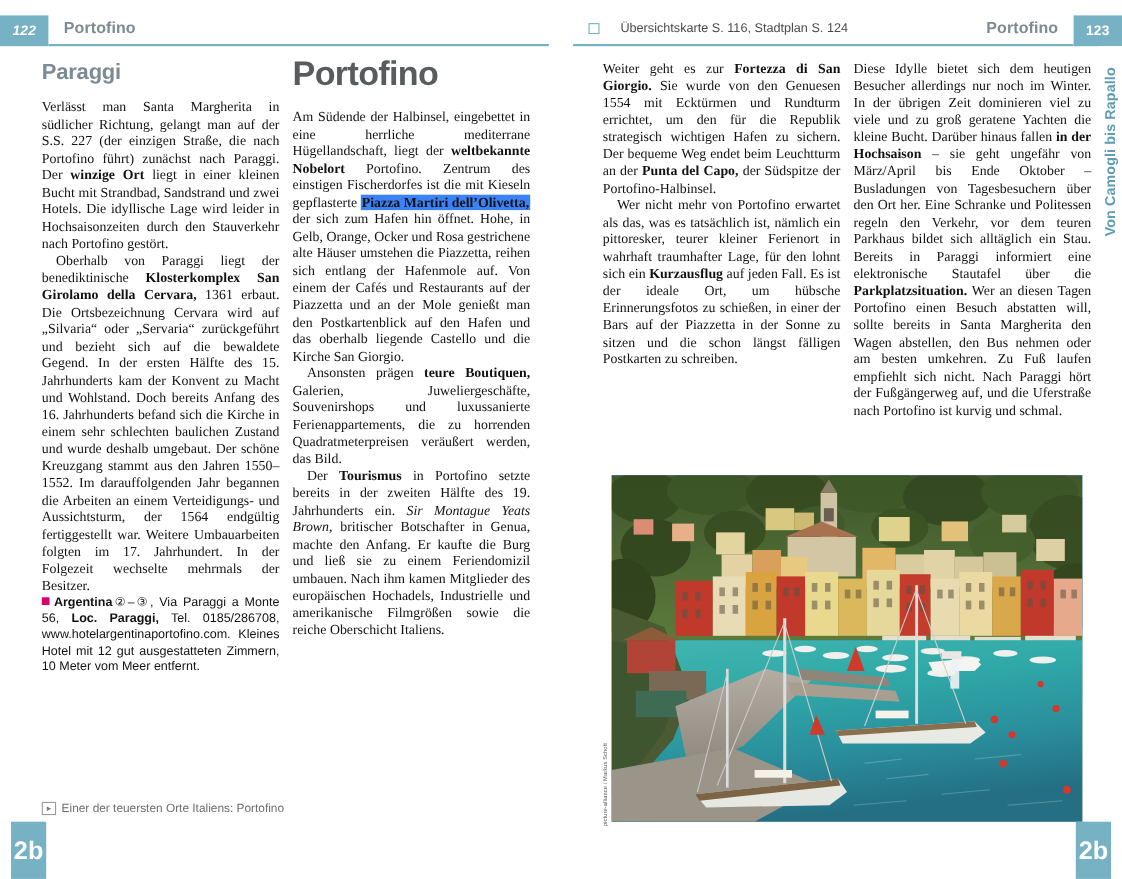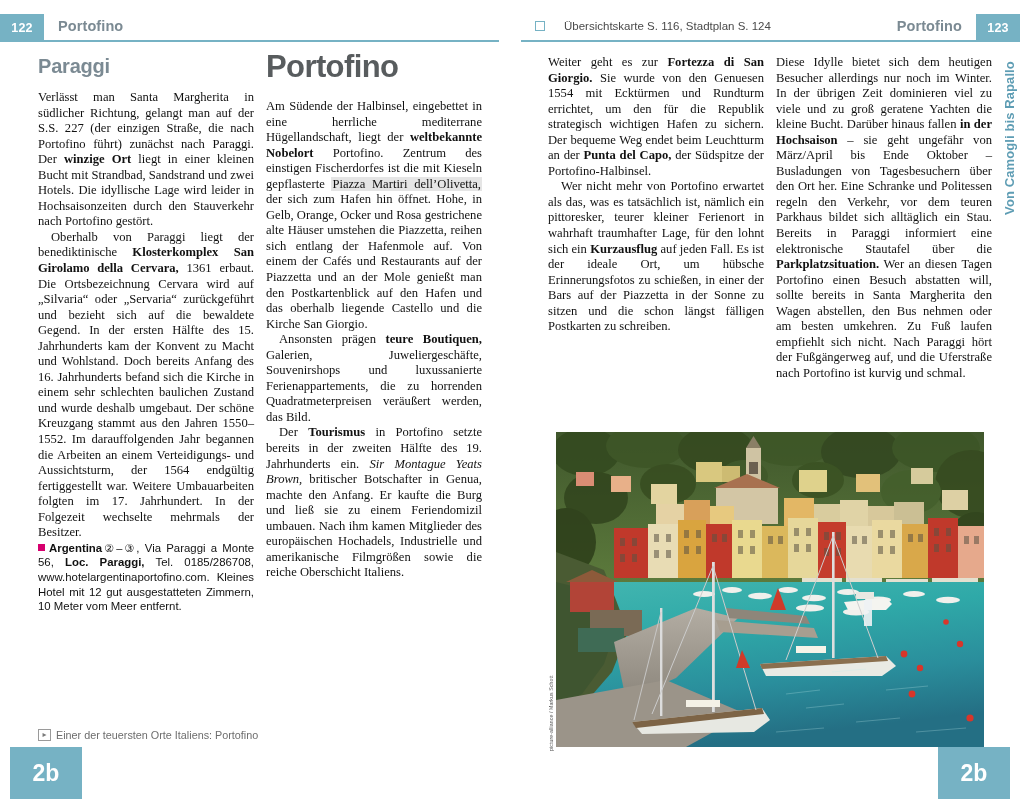--- a/index.html
+++ b/index.html
@@ -18,21 +18,21 @@
   .hdr-right{left:521px;width:499px;}
 
   .pagenum-box{
     position:absolute;top:0;width:44px;height:28px;
     background:#76b2c4;color:#ffffff;
     font-family:"Liberation Sans", sans-serif;
     font-weight:bold;font-size:12.5px;
     display:flex;align-items:center;justify-content:center;
     letter-spacing:.2px;
   }
-  .hdr-left .pagenum-box{left:0;}
+  .hdr-left .pagenum-box{left:0;font-style:italic;}
   .hdr-right .pagenum-box{right:0;}
 
   .hdr-rule{
     position:absolute;bottom:0;height:2px;background:#76b2c4;
   }
   .hdr-left .hdr-rule{left:44px;right:0;}
   .hdr-right .hdr-rule{left:0;right:44px;}
 
   .hdr-title{
     position:absolute;top:4px;
@@ -97,22 +97,22 @@
     font-size:12.6px;line-height:15.55px;
     text-align:justify;
     color:#111111;
     -webkit-hyphens:auto;hyphens:auto;
   }
   p.bt + p.bt{text-indent:13px;}
   b.b{font-weight:bold;}
   i.i{font-style:italic;}
 
   mark.hl{
-    background:#e5e5e5;
-    font-weight:normal;
+    background:#3b82f6;
+    font-weight:bold;
     padding:0 1px;
     color:#111;
   }
 
   
   .hotel{
     font-family:"Liberation Sans", sans-serif;
     font-size:11.4px;line-height:14.6px;
     color:#111;text-align:justify;
     -webkit-hyphens:auto;hyphens:auto;
@@ -148,21 +148,21 @@
     transform:translate(-50%,-50%) rotate(-90deg);
     transform-origin:center;
     white-space:nowrap;
     font-family:"Liberation Sans", sans-serif;
     font-weight:bold;font-size:13px;color:#5e9db4;
     letter-spacing:.1px;
   }
 
   
   .botmark{
-    position:absolute;bottom:0;width:72px;height:52px;
+    position:absolute;bottom:0;width:32px;height:52px;
     background:#76b2c4;color:#fff;
     font-family:"Liberation Sans", sans-serif;
     font-weight:bold;font-size:23px;
     display:flex;align-items:center;justify-content:center;
   }
   .botmark-l{left:10px;}
   .botmark-r{right:10px;}
 
   
   .photo{

